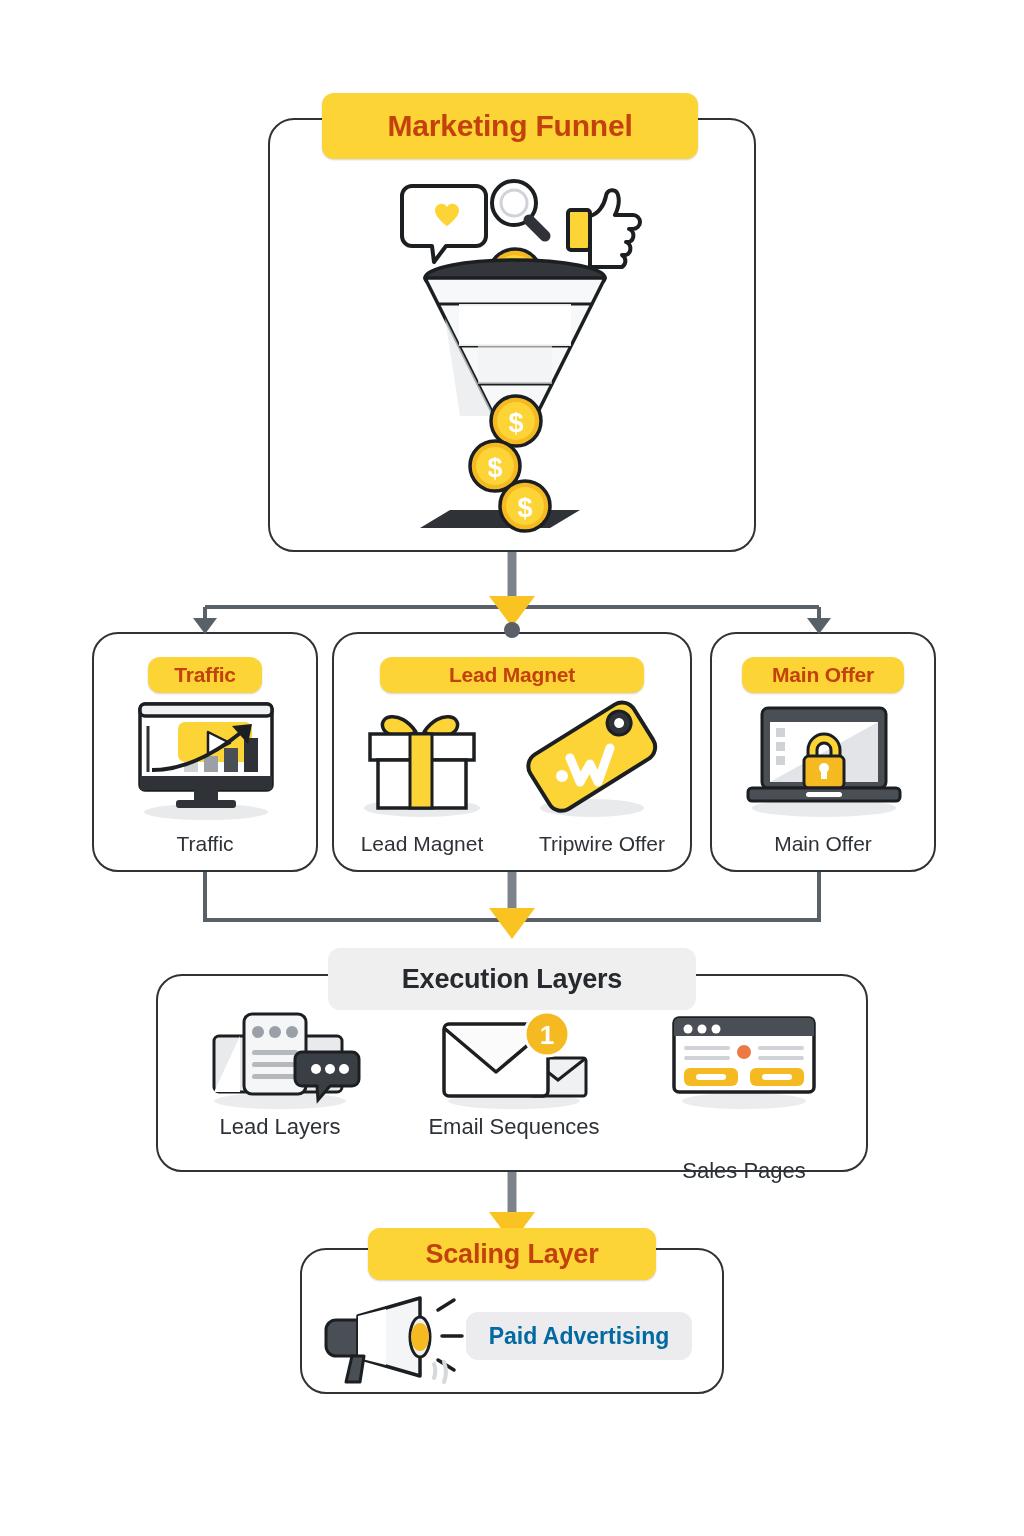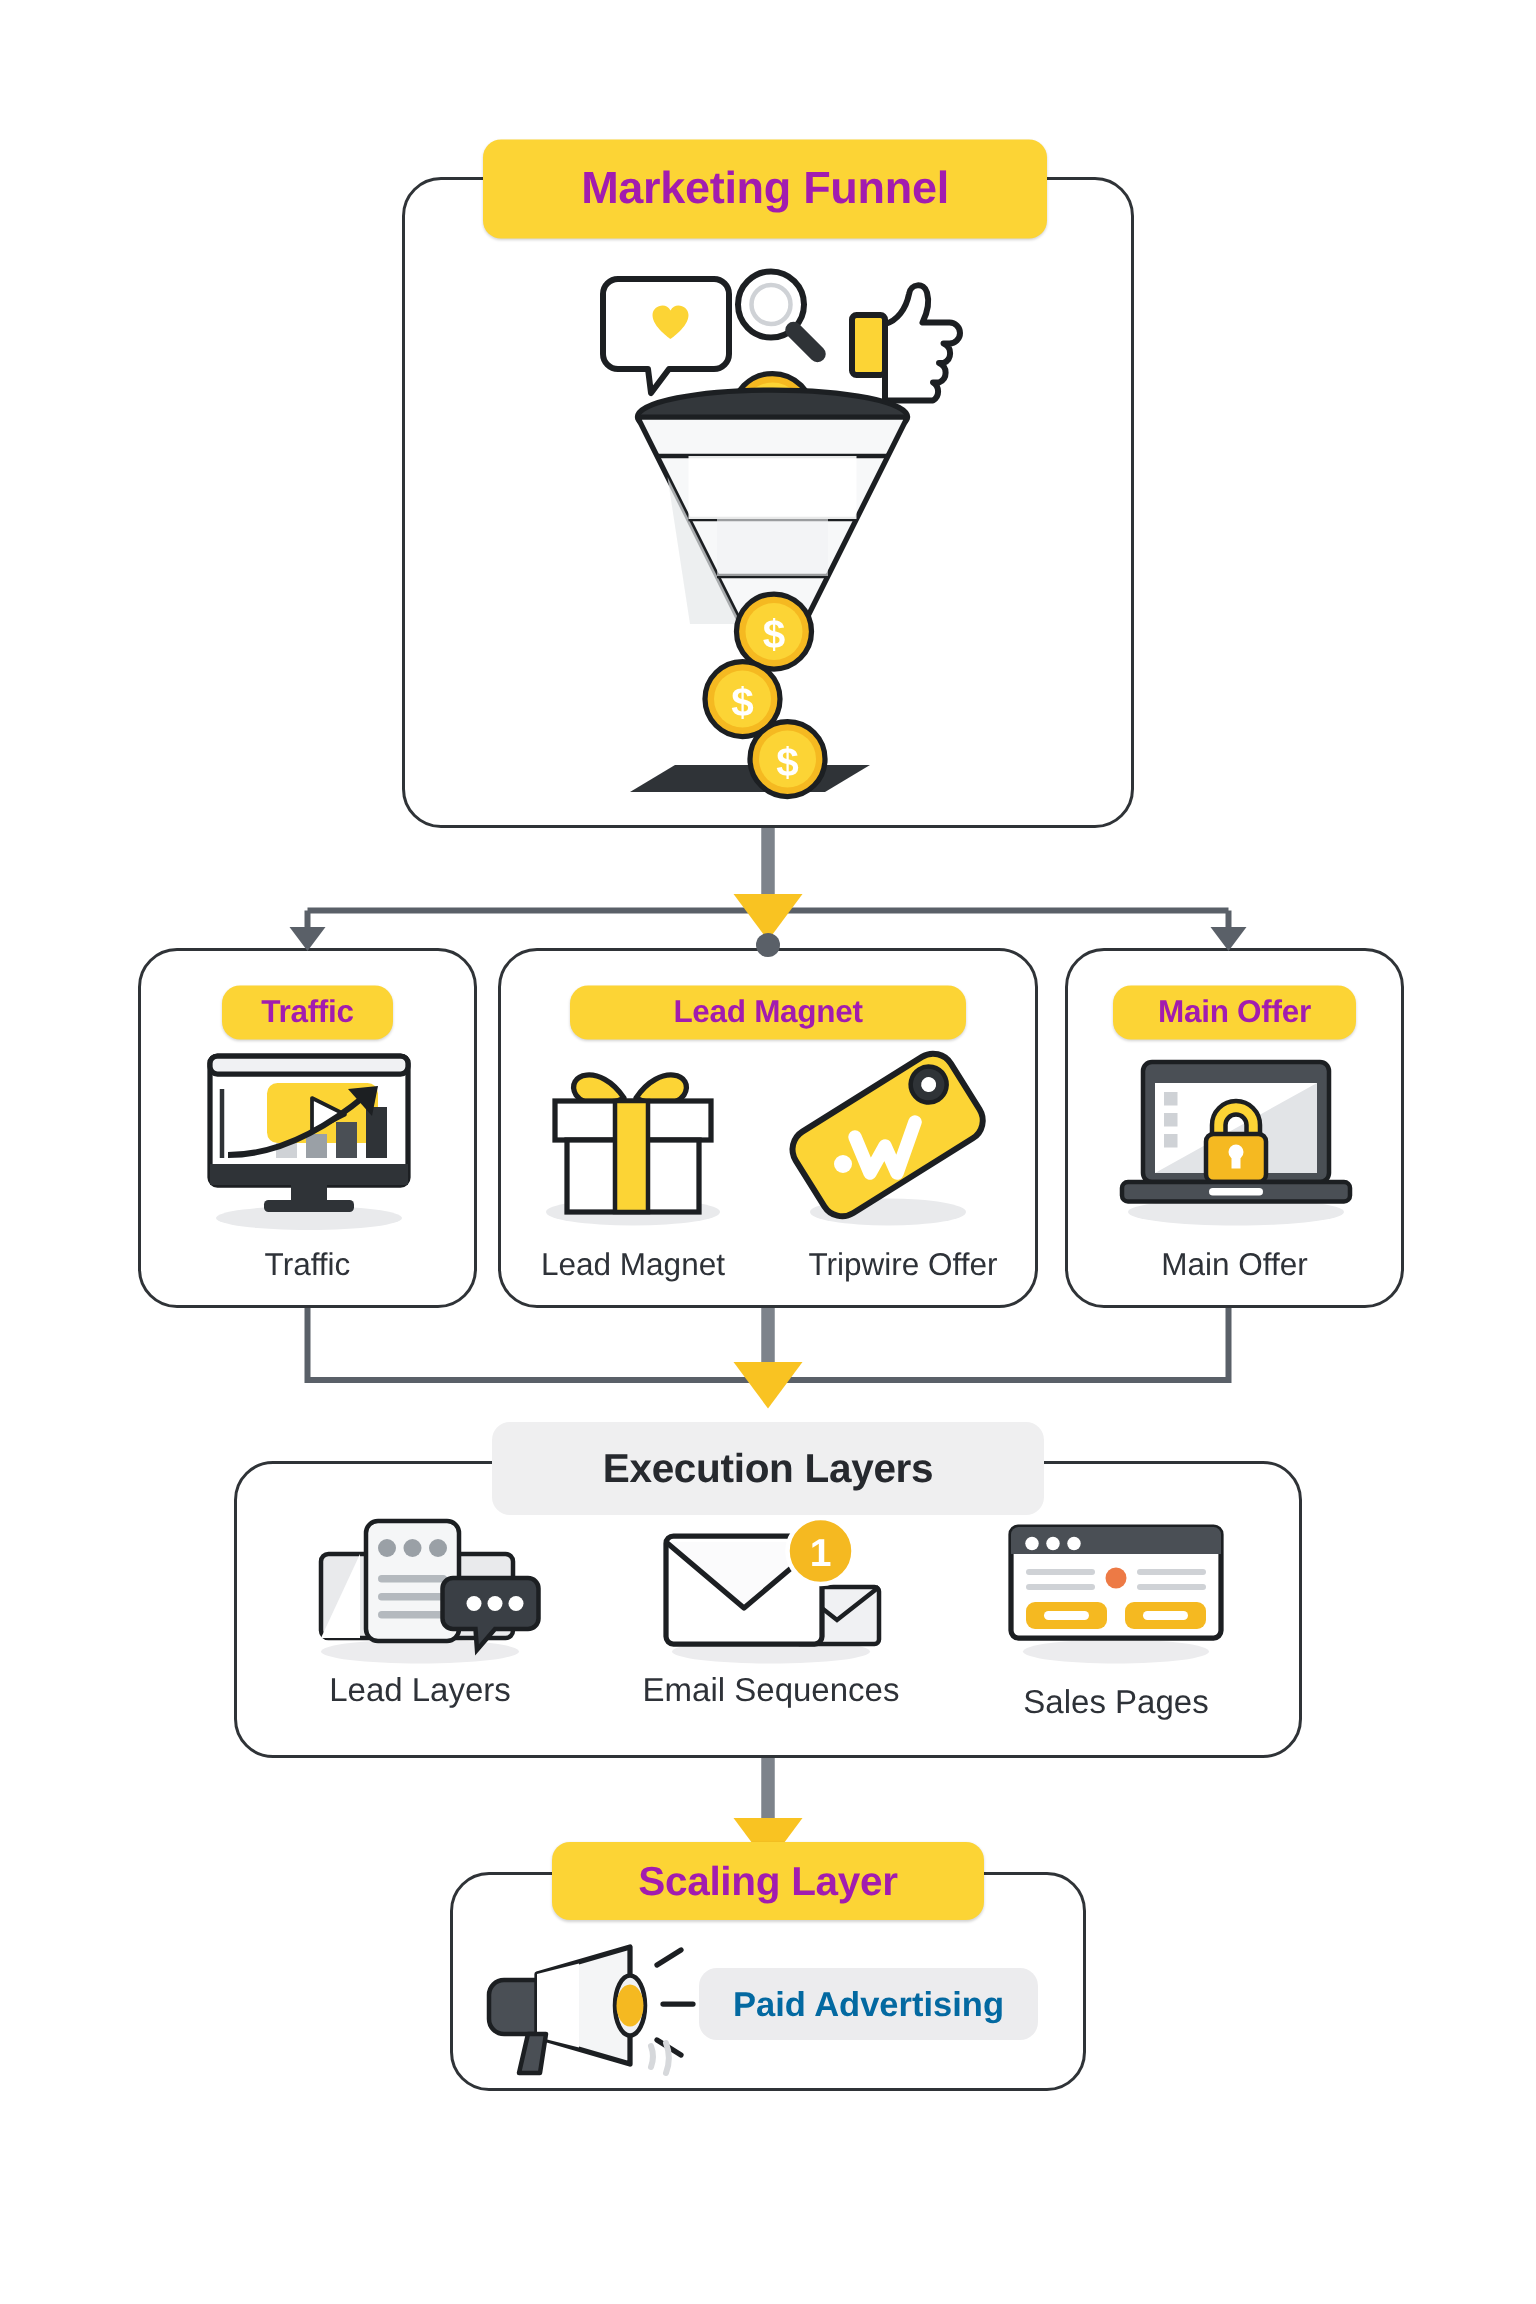--- a/index.html
+++ b/index.html
@@ -17,21 +17,21 @@
     border: 2.5px solid #2f3337;
     border-radius: 26px;
   }
 
   .badge {
     position: absolute;
     background: #FCD435;
     border-radius: 12px;
     display: flex; align-items: center; justify-content: center;
     font-weight: bold;
-    color: #a21caf;
+    color: #c2410c;
     letter-spacing: -0.2px;
     z-index: 20;
     box-shadow: 0 1px 2px rgba(0,0,0,.18);
   }
   .badge.gray { background: #EFEFF0; color: #26292e; box-shadow:none; }
 
   .caption {
     position: absolute;
     text-align: center;
     color: #2E3238;
@@ -239,21 +239,21 @@
     <circle cx="82" cy="44" r="7" fill="#ED7A45"></circle>
     <rect x="22" y="38" width="46" height="4" rx="2" fill="#cfd2d6"></rect>
     <rect x="22" y="48" width="46" height="4" rx="2" fill="#cfd2d6"></rect>
     <rect x="96" y="38" width="46" height="4" rx="2" fill="#cfd2d6"></rect>
     <rect x="96" y="48" width="46" height="4" rx="2" fill="#cfd2d6"></rect>
     <rect x="22" y="60" width="54" height="18" rx="6" fill="#F5B921"></rect>
     <rect x="34" y="66" width="30" height="6" rx="3" fill="#fff"></rect>
     <rect x="88" y="60" width="54" height="18" rx="6" fill="#F5B921"></rect>
     <rect x="100" y="66" width="30" height="6" rx="3" fill="#fff"></rect>
   </svg>
-  <div class="caption" style="left:634px; top:1122px; width:220px; font-size:22px;">Sales Pages</div>
+  <div class="caption" style="left:634px; top:1158px; width:220px; font-size:22px;">Sales Pages</div>
 
   <div class="card" style="left:300px; top:1248px; width:424px; height:146px;"></div>
   <div class="badge" style="left:368px; top:1228px; width:288px; height:52px; font-size:27px;">Scaling Layer</div>
 
   <svg style="position:absolute; left:316px; top:1292px; width:160px; height:92px; z-index:6;" viewBox="0 0 160 92">
     <path d="M20 28 h22 v36 h-22 a10 10 0 0 1 -10 -10 v-16 a10 10 0 0 1 10 -10 z" fill="#4a4f55" stroke="#1c1f22" stroke-width="3"></path>
     <path d="M42 24 L104 6 L104 84 L42 66 Z" fill="#f4f5f6" stroke="#1c1f22" stroke-width="3.5" stroke-linejoin="round"></path>
     <path d="M42 24 L70 17 L70 73 L42 66 Z" fill="#ffffff"></path>
     <ellipse cx="104" cy="45" rx="10" ry="20" fill="#f0f1f3" stroke="#1c1f22" stroke-width="3"></ellipse>
     <ellipse cx="104" cy="45" rx="9" ry="14" fill="#F5B921"></ellipse>

